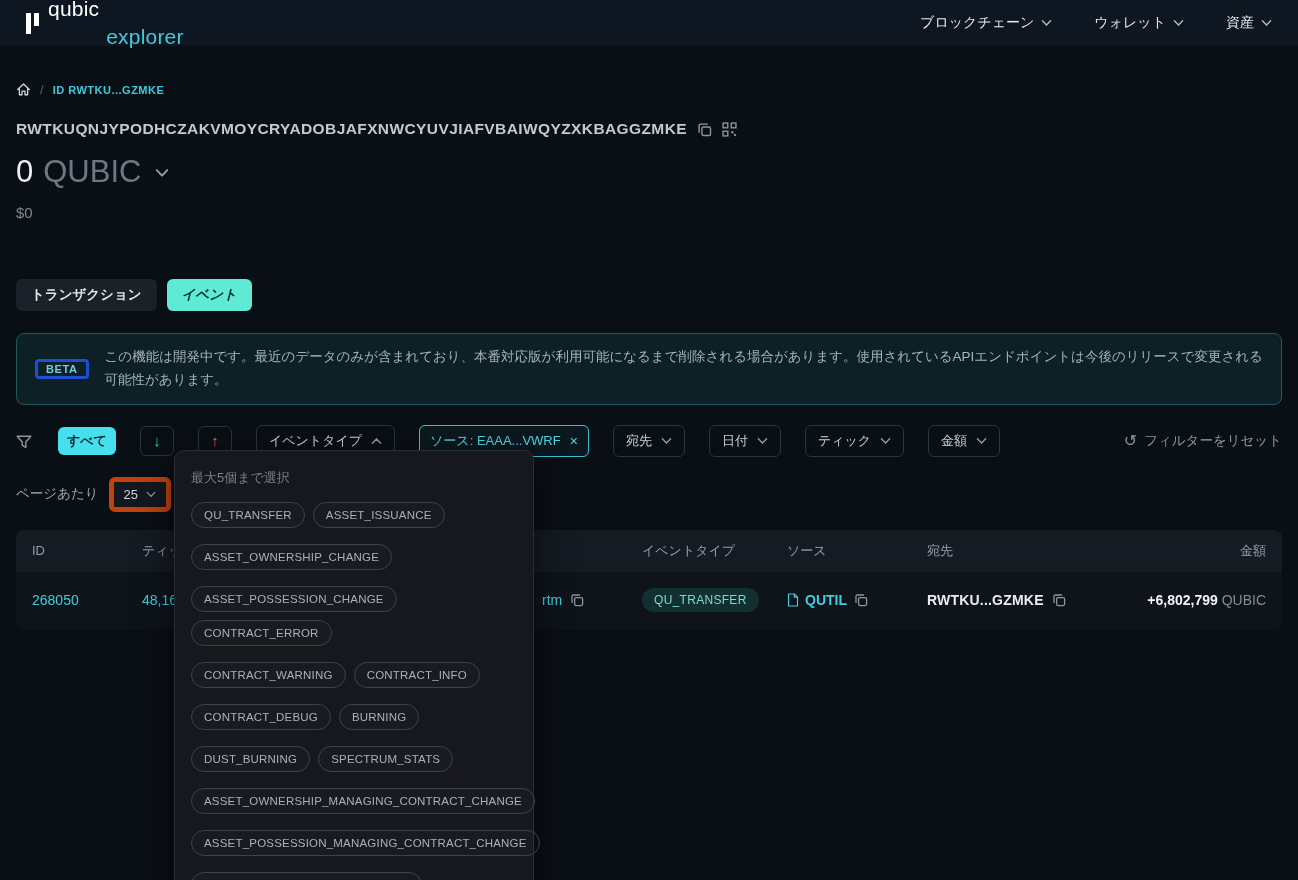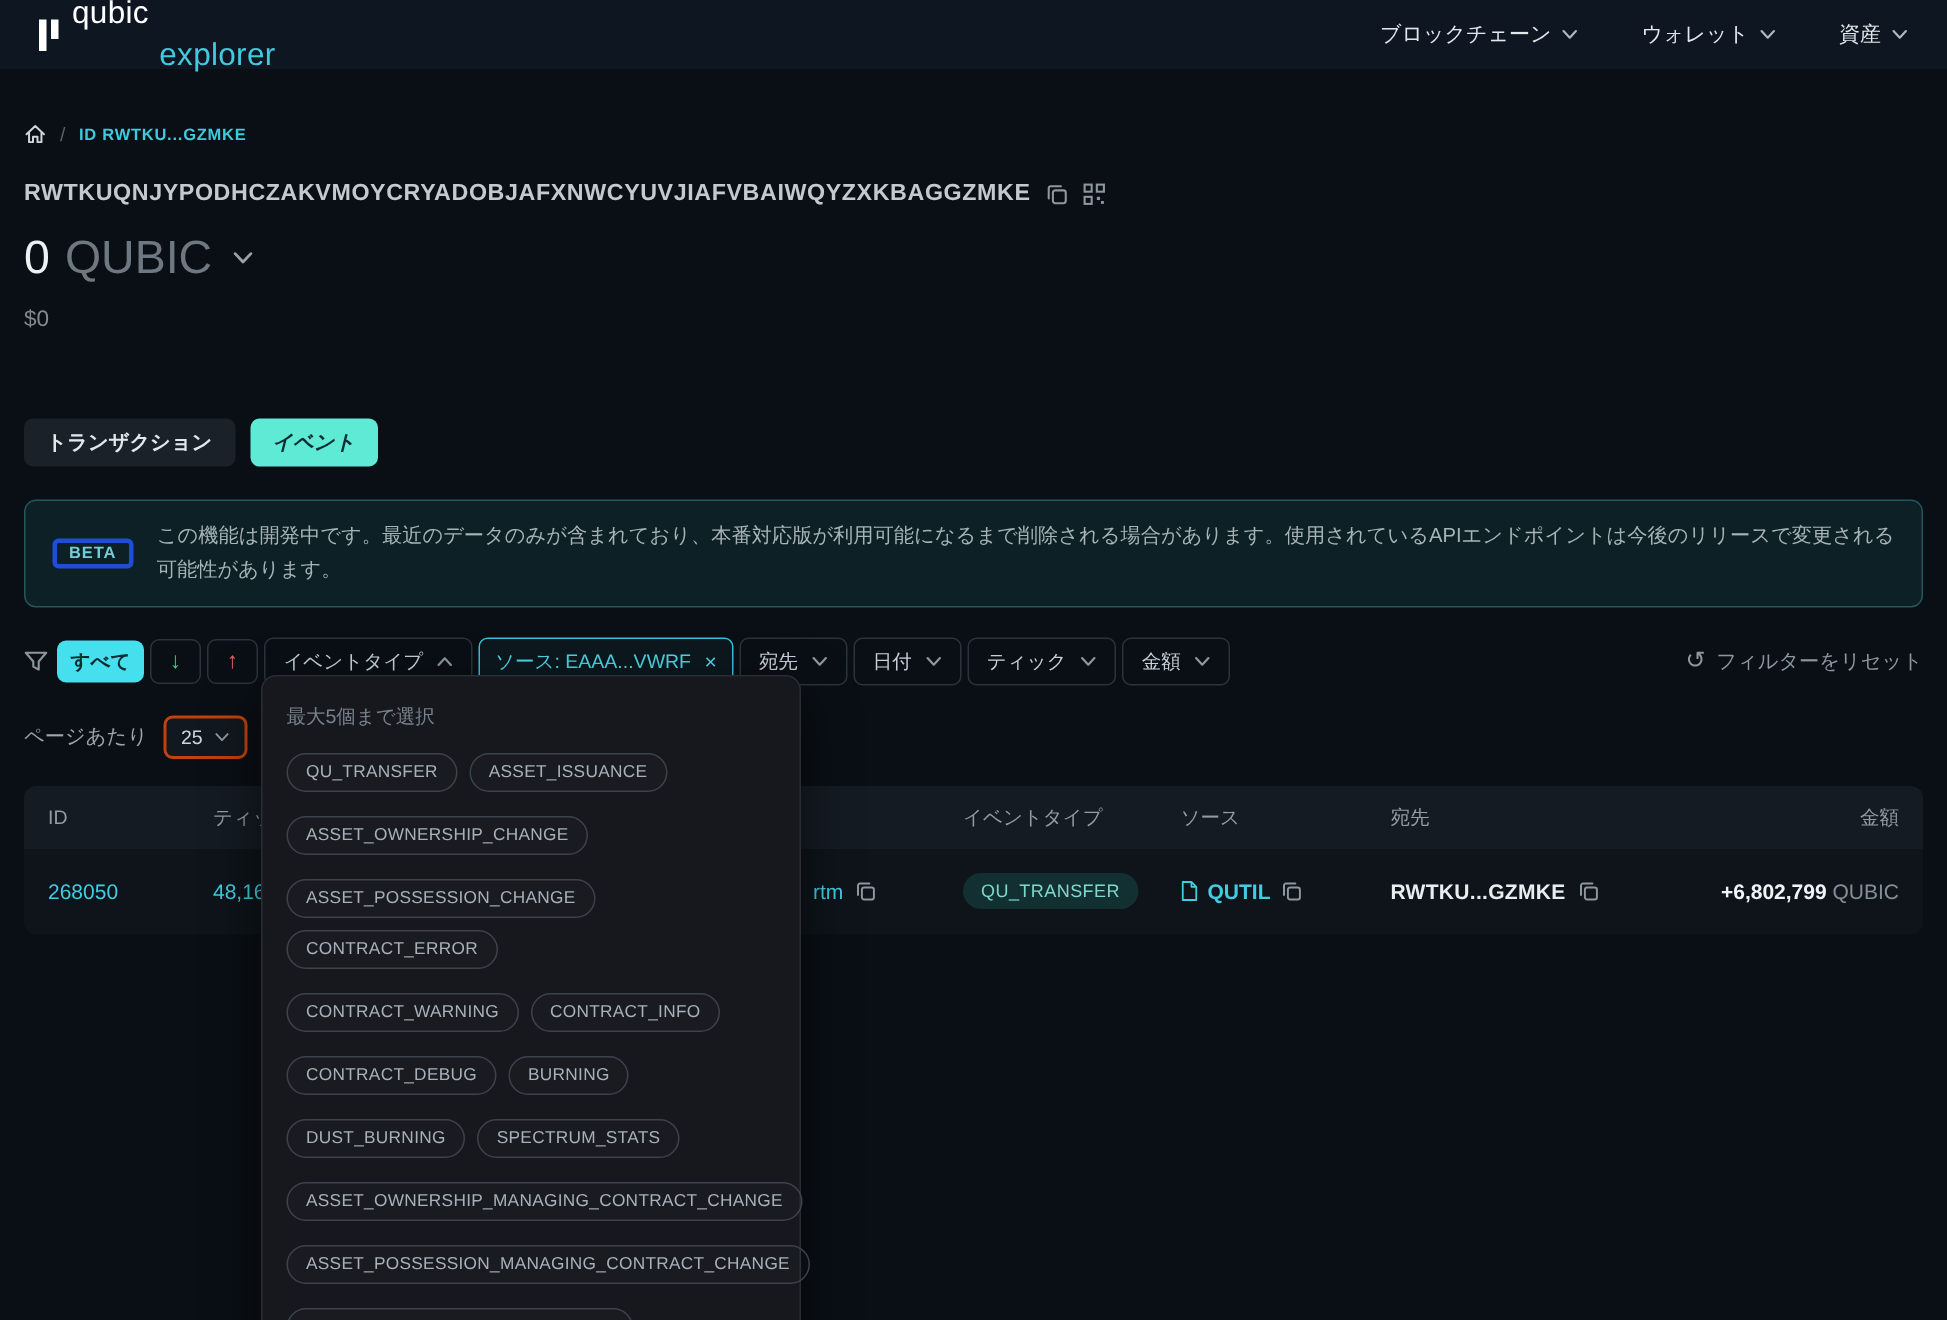--- a/index.html
+++ b/index.html
@@ -49,21 +49,21 @@
   .tab { padding:7px 15px; border-radius:6px; font-size:13.5px; font-weight:700; cursor:pointer; }
   .tab.inactive { background:#1a2128; color:#e3e8ec; }
   .tab.active { background:#5eead4; color:#0c2c33;font-style:italic; }
 
   .beta { margin-top:22px; border:1px solid #24565c; background:#0c2025; border-radius:8px;
           padding:12px 18px; display:flex; align-items:center; gap:16px; }
   .beta-badge { border:3px solid #1d4ed8; color:#73ccd6; font-size:11px; font-weight:700;
                 padding:1px 8px; border-radius:4px; letter-spacing:.6px; white-space:nowrap; }
   .beta-text { color:#a7b3b6; font-size:13.5px; line-height:1.7; }
 
-  .filter-row { margin-top:20px; display:flex; align-items:center; gap:4px; }
+  .filter-row { margin-top:20px; display:flex; align-items:center; gap:24px; }
   .funnel { color:#8d97a0; margin-right:2px; }
   .chip-all { background:#45dfee; color:#0c2c33; font-size:13px; font-weight:700;
               padding:5px 9px; border-radius:6px; cursor:pointer; }
   .sort-btn { width:34px; height:30px; border:1px solid #2b333b; border-radius:6px; display:flex;
               align-items:center; justify-content:center; font-size:15px; font-weight:700;
               cursor:pointer; background:transparent; }
   .sort-desc { color:#2fd47f; }
   .sort-asc { color:#ea5f5f; }
   .fbtn { border:1px solid #2b333b; border-radius:6px; padding:6px 12px; color:#c8d0d7;
           font-size:13px; display:flex; align-items:center; gap:9px; cursor:pointer; }
@@ -73,21 +73,21 @@
                  gap:9px; cursor:pointer; }
   .chip-close { font-size:14px; line-height:1; cursor:pointer; }
   .reset { margin-left:auto; display:flex; align-items:center; gap:7px; color:#8d97a0;
            font-size:13.5px; cursor:pointer; }
   .reset-icon { font-size:16px; line-height:1; }
 
   .summary-row { margin-top:20px; display:flex; justify-content:space-between; align-items:flex-start; }
   .count { font-size:14px; color:#9aa5ae; }
   .tick-note { margin-top:6px; font-size:12px; color:#5e6972; }
   .per-page { display:flex; align-items:center; gap:10px; color:#9aa5ae; font-size:13.5px; }
-  .pp-select { background:#12181f; border:2px solid #c2410c; border-radius:6px; padding:5px 10px;
+  .pp-select { background:#12181f; border:5px solid #c2410c; border-radius:6px; padding:5px 10px;
                display:flex; align-items:center; gap:8px; color:#cdd4da; font-size:13px; cursor:pointer; }
   .pp-select .icon { color:#8d97a0; }
 
   .table { margin-top:18px; border-radius:8px; overflow:hidden; background:#0d1319; }
   .thead { display:flex; align-items:center; background:#151b23; height:42px; padding:0 16px;
            color:#929da7; font-size:13px; }
   .trow { display:flex; align-items:center; height:57px; padding:0 16px; background:#0e141a; font-size:14px; }
   .col-id { width:110px; }
   .col-tick { width:110px; }
   .col-tx { width:390px; padding-left:290px; display:flex; align-items:center; gap:8px; }

